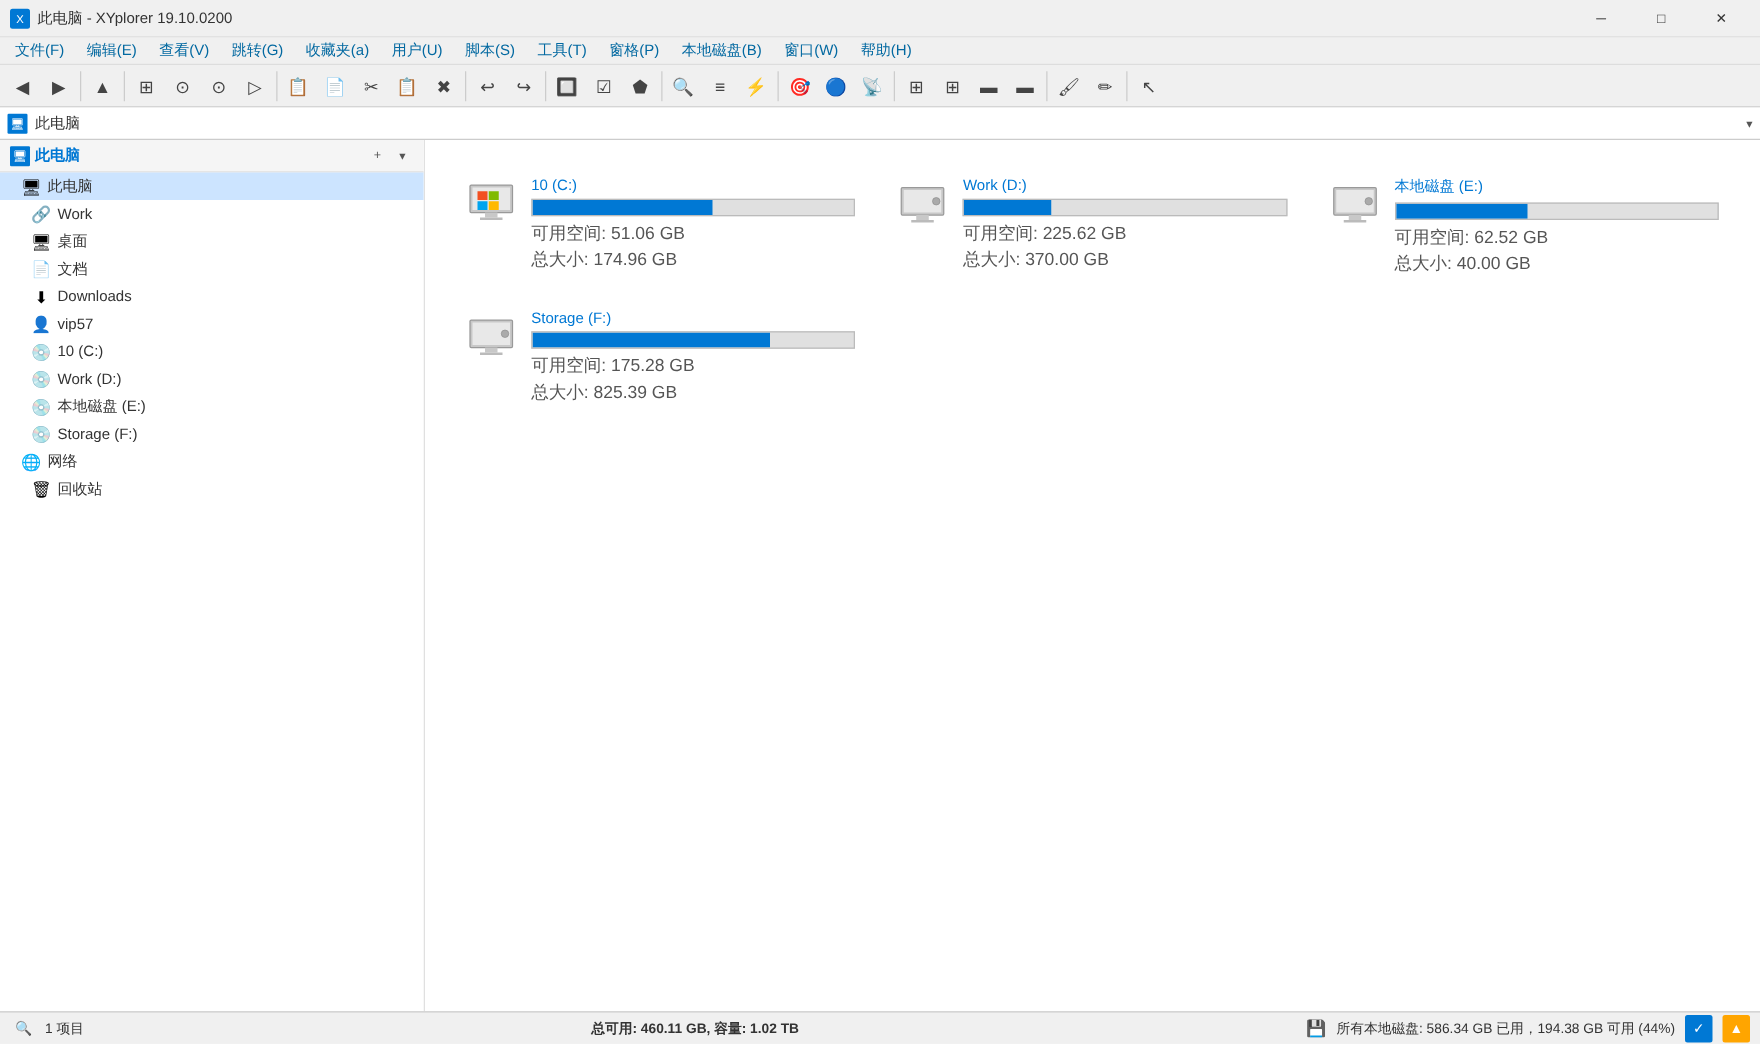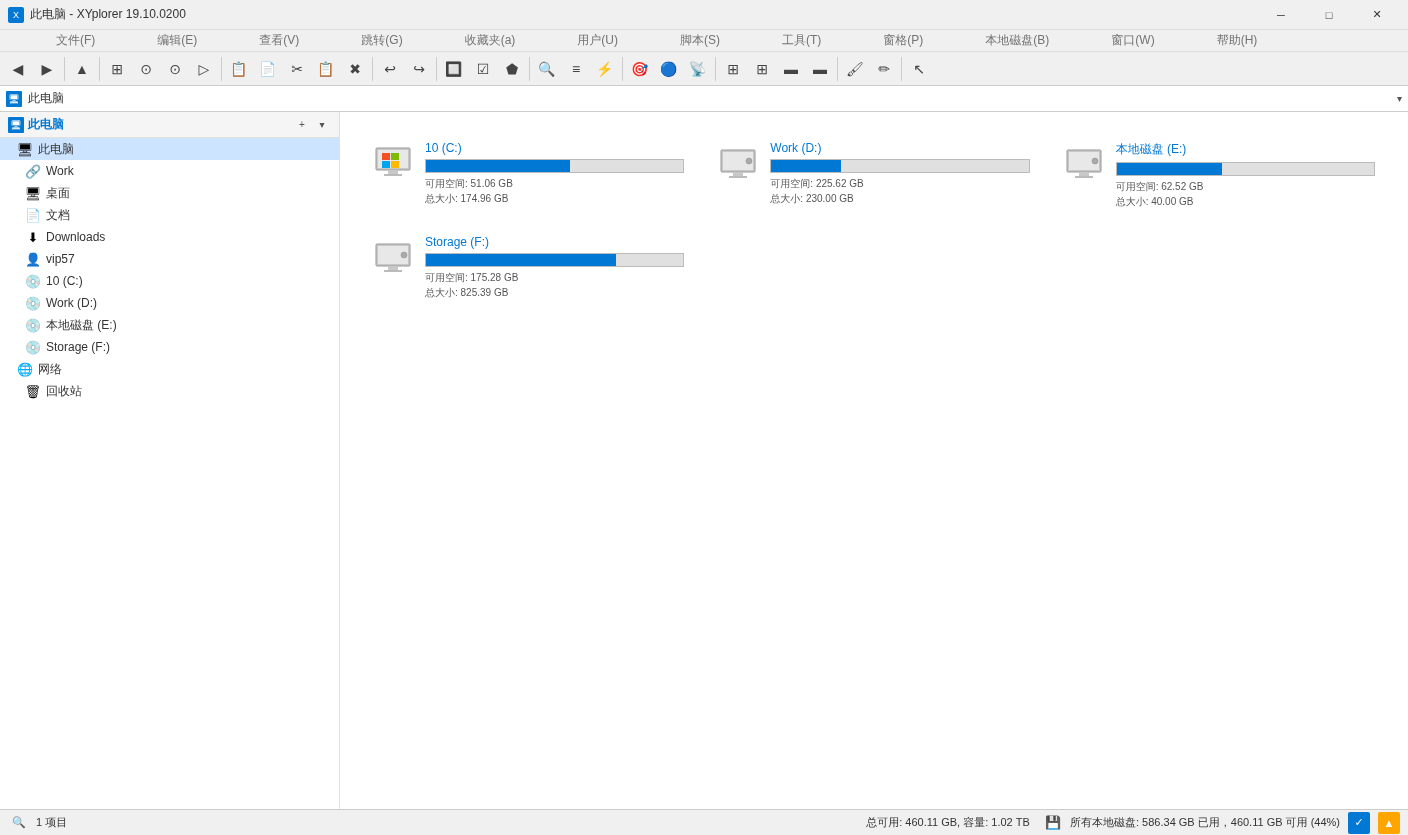--- a/index.html
+++ b/index.html
@@ -7,21 +7,21 @@
 
     
     .title-bar { background: #f0f0f0; height: 30px; display: flex; align-items: center; justify-content: space-between; padding: 0 8px; border-bottom: 1px solid #ddd; }
     .title-bar-left { display: flex; align-items: center; gap: 6px; font-size: 12px; color: #333; }
     .title-bar-icon { width: 16px; height: 16px; background: #0078d4; border-radius: 2px; display: flex; align-items: center; justify-content: center; color: white; font-size: 9px; }
     .title-bar-controls { display: flex; gap: 2px; }
     .title-bar-btn { width: 46px; height: 30px; display: flex; align-items: center; justify-content: center; cursor: pointer; font-size: 11px; color: #333; }
 
     
     .menu-bar { background: #f0f0f0; height: 22px; display: flex; align-items: center; padding: 0 4px; border-bottom: 1px solid #ddd; gap: 2px; }
-    .menu-item { padding: 2px 8px; cursor: pointer; font-size: 12px; color: #737373; margin-left: 44px; }
+    .menu-item { padding: 2px 8px; cursor: pointer; font-size: 12px; color: #0369a1; }
 
     
     .toolbar { background: #f0f0f0; height: 34px; display: flex; align-items: center; padding: 0 4px; border-bottom: 1px solid #ccc; gap: 1px; }
     .tb-btn { width: 28px; height: 28px; display: flex; align-items: center; justify-content: center; cursor: pointer; border: 1px solid transparent; font-size: 14px; color: #444; border-radius: 2px; }
     .tb-sep { width: 1px; height: 24px; background: #ccc; margin: 0 2px; }
 
     
     .address-bar { background: white; height: 26px; display: flex; align-items: center; padding: 0 6px; border-bottom: 1px solid #ccc; gap: 6px; }
     .address-content { flex: 1; display: flex; align-items: center; gap: 6px; }
     .address-icon { width: 16px; height: 16px; background: #0078d4; border-radius: 1px; display: flex; align-items: center; justify-content: center; color: white; font-size: 9px; }
@@ -49,27 +49,27 @@
 
     
     .drives-grid { display: grid; grid-template-columns: repeat(3, 1fr); gap: 0; }
     .drive-card { display: flex; align-items: flex-start; padding: 12px 16px; border: 1px solid transparent; cursor: pointer; gap: 12px; }
     .drive-icon { width: 40px; height: 40px; flex-shrink: 0; display: flex; align-items: center; justify-content: center; }
     .drive-icon svg { width: 38px; height: 38px; }
     .drive-info { flex: 1; }
     .drive-name { font-size: 12px; color: #0078d4; margin-bottom: 4px; font-weight: 500; }
     .drive-bar-container { width: 100%; height: 14px; background: #e0e0e0; margin-bottom: 3px; border: 1px solid #bbb; position: relative; overflow: hidden; }
     .drive-bar-fill { height: 100%; background: #0078d4; position: absolute; left: 0; top: 0; }
-    .drive-stat { font-size: 10px; color: #555; line-height: 1.5; }
+    .drive-stat { font-size: 14px; color: #555; line-height: 1.5; }
 
     
     .status-bar { height: 26px; background: #f0f0f0; border-top: 1px solid #ccc; display: flex; align-items: center; padding: 0 8px; gap: 16px; font-size: 11px; color: #333; }
     .status-left { display: flex; align-items: center; gap: 6px; }
     .status-search { width: 22px; height: 22px; display: flex; align-items: center; justify-content: center; cursor: pointer; }
-    .status-center { flex: 1; text-align: right; }
+    .status-center { flex: 1; text-align: center; font-weight: bold; }
     .status-right { display: flex; align-items: center; gap: 8px; }
     .status-hdd-icon { color: #0078d4; font-size: 13px; }
     .status-ok-btn { width: 22px; height: 22px; background: #0078d4; display: flex; align-items: center; justify-content: center; color: white; font-size: 11px; cursor: pointer; border-radius: 2px; }
     .status-warn-btn { width: 22px; height: 22px; background: #ffa500; display: flex; align-items: center; justify-content: center; color: white; font-size: 11px; cursor: pointer; border-radius: 2px; }
   </style>
 </head>
 <body>
 
 <div class="title-bar">
   <div class="title-bar-left">
@@ -246,21 +246,21 @@
       <rect x="10" y="34" width="18" height="2" fill="#bbb"></rect>
       <circle cx="30" cy="19" r="3" fill="#aaa" stroke="#888" stroke-width="0.5"></circle>
     </svg>
           </div>
           <div class="drive-info">
             <div class="drive-name">Work (D:)</div>
             <div class="drive-bar-container">
               <div class="drive-bar-fill" style="width: 27%;"></div>
             </div>
             <div class="drive-stat">可用空间: 225.62 GB</div>
-            <div class="drive-stat">总大小: 230.00 GB</div>
+            <div class="drive-stat">总大小: 370.00 GB</div>
           </div>
         </div>
         <div class="drive-card">
           <div class="drive-icon">
             <svg viewBox="0 0 38 38" xmlns="http://www.w3.org/2000/svg">
       <rect x="2" y="8" width="34" height="22" rx="1" fill="#c8c8c8" stroke="#999" stroke-width="1"></rect>
       <rect x="4" y="10" width="30" height="18" fill="#e8e8e8"></rect>
       <rect x="14" y="30" width="10" height="4" fill="#c8c8c8"></rect>
       <rect x="10" y="34" width="18" height="2" fill="#bbb"></rect>
       <circle cx="30" cy="19" r="3" fill="#aaa" stroke="#888" stroke-width="0.5"></circle>
@@ -302,17 +302,17 @@
 <div class="status-bar">
   <div class="status-left">
     <div class="status-search">🔍</div>
     <span>1 项目</span>
   </div>
   <div class="status-center">
     <span>总可用: 460.11 GB, 容量: 1.02 TB</span>
   </div>
   <div class="status-right">
     <span class="status-hdd-icon">💾</span>
-    <span>所有本地磁盘: 586.34 GB 已用，460.11 GB 可用 (44%)</span>
+    <span>所有本地磁盘: 586.34 GB 已用，194.38 GB 可用 (44%)</span>
     <div class="status-ok-btn">✓</div>
     <div class="status-warn-btn">▲</div>
   </div>
 </div>
 
 </body></html>

